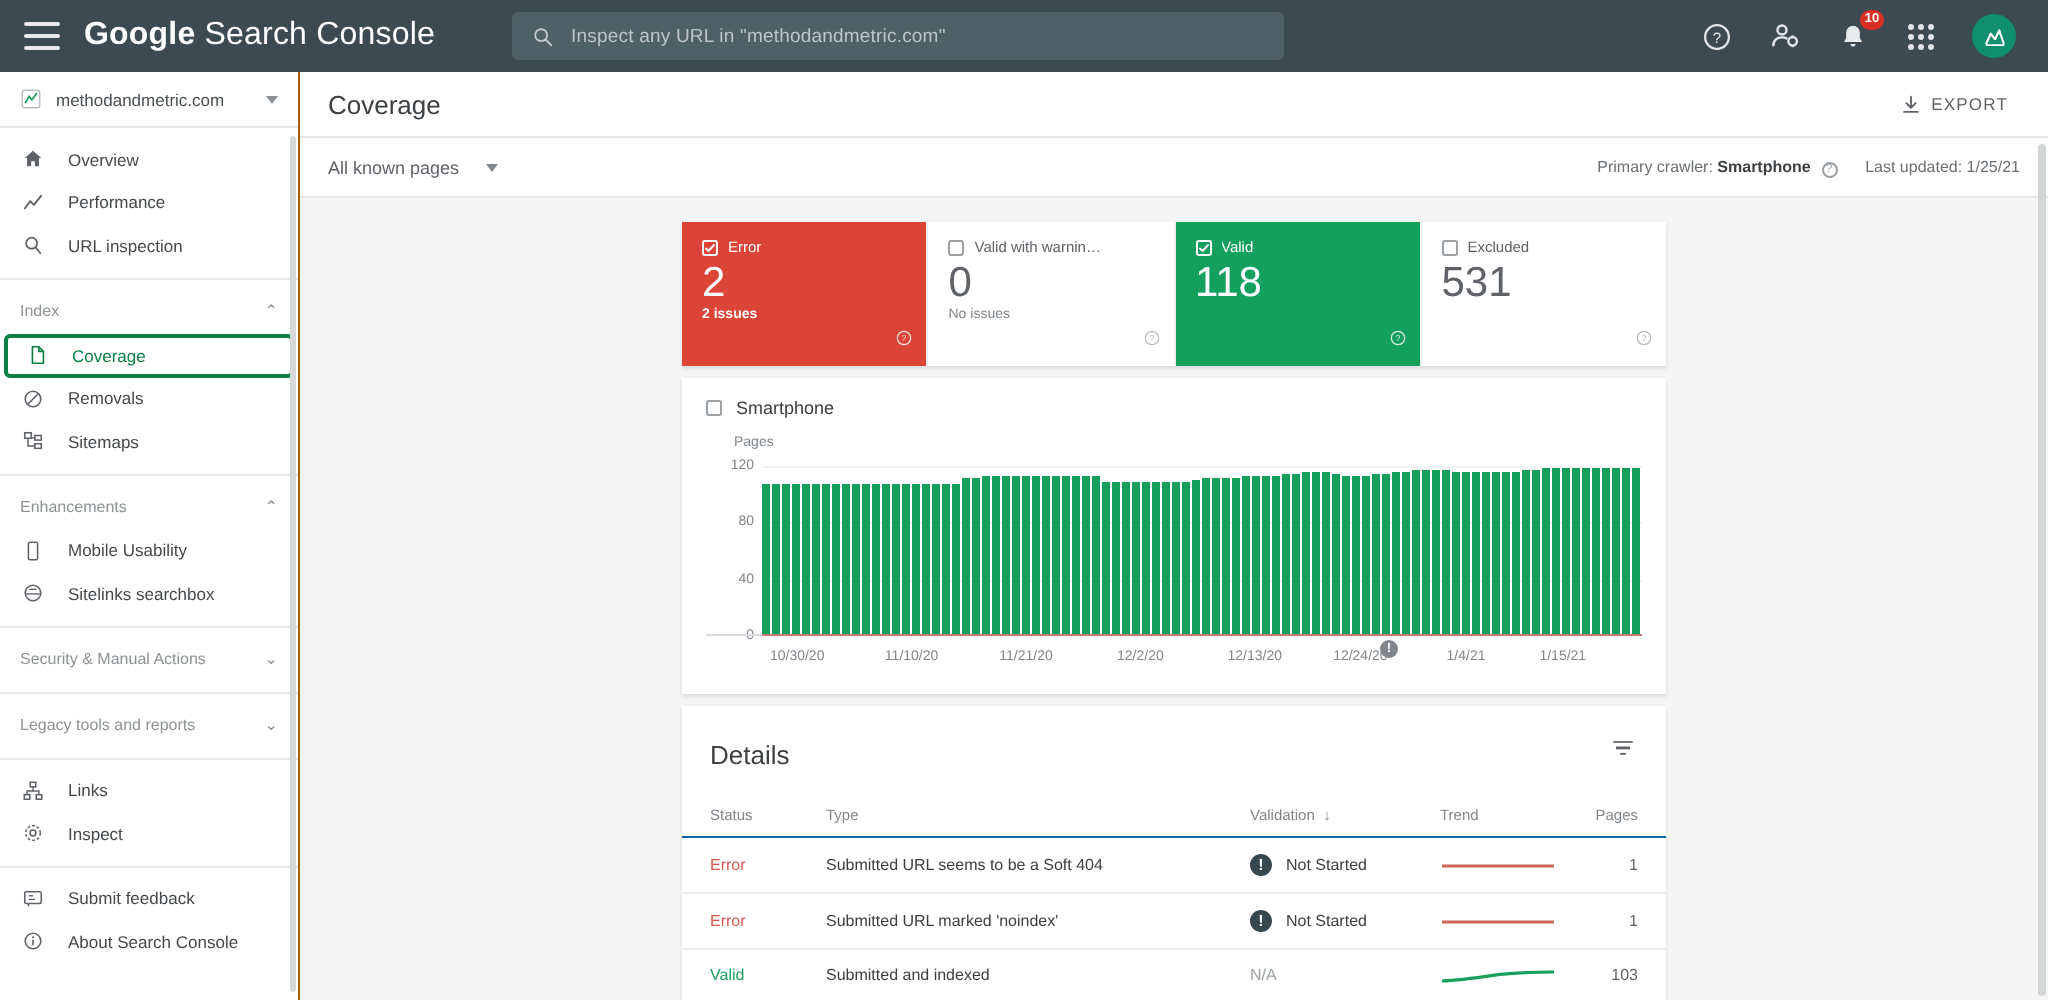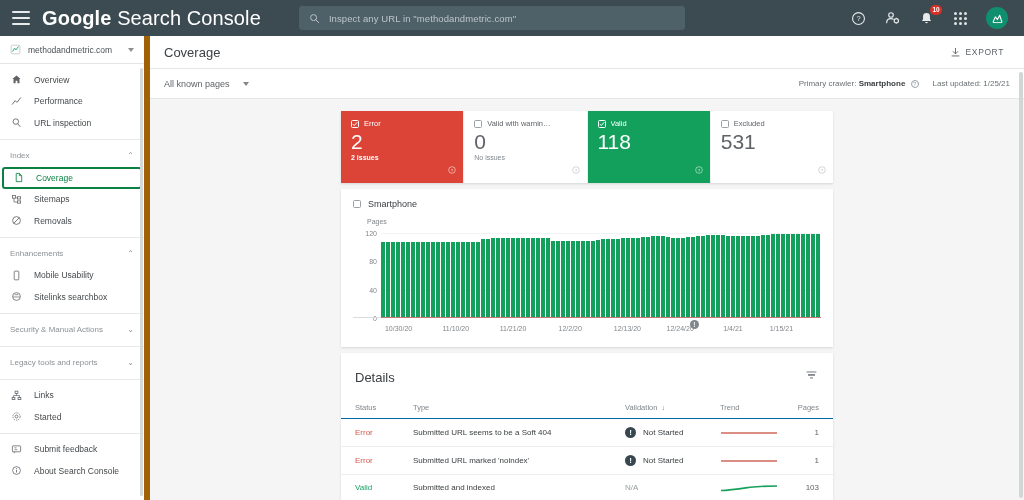--- a/index.html
+++ b/index.html
@@ -14,21 +14,21 @@
   .topbar {
     height: 36px; flex: 0 0 36px;
     background: #3c4b52;
     display: flex; align-items: center;
     padding: 0 12px;
     position: relative;
   }
   .hamburger { width: 18px; height: 14px; display: flex; flex-direction: column;
     justify-content: space-between; margin-right: 12px; cursor: pointer; }
   .hamburger span { display: block; height: 2px; background: #e8eaed; border-radius: 1px; }
-  .brand { font-size: 20px; color: #fff; white-space: nowrap; letter-spacing: .1px; }
+  .brand { font-size: 16px; color: #fff; white-space: nowrap; letter-spacing: .1px; }
   .brand b { font-weight: 700; }
   .brand i { font-style: normal; font-weight: 400; }
 
   .searchwrap {
     margin-left: 38px;
     width: 386px; height: 24px;
     background: #4f6168; border-radius: 3px;
     display: flex; align-items: center; padding: 0 10px;
   }
   .searchwrap svg { flex: 0 0 auto; margin-right: 9px; }
@@ -55,21 +55,21 @@
   }
   .dots { display: grid; grid-template-columns: repeat(3,3px); gap: 2px; }
   .dots i { width: 3px; height: 3px; background: #dfe3e5; border-radius: 50%; display: block; }
 
   
   .shell { flex: 1 1 auto; display: flex; min-height: 0; }
 
   
   .sidebar {
     width: 150px; flex: 0 0 150px;
-    background: #fff; border-right: 6px solid #a16207;
+    background: #fff; border-right: 1px solid #a16207;
     display: flex; flex-direction: column; min-height: 0;
   }
   .propsel {
     height: 28px; flex: 0 0 28px;
     display: flex; align-items: center; gap: 7px;
     padding: 0 10px; border-bottom: 1px solid #e4e6e7; cursor: pointer;
   }
   .propname { font-size: 8.5px; color: #4a4f52; white-space: nowrap; overflow: hidden; }
   .caret { margin-left: auto; width: 0; height: 0;
     border-left: 3.5px solid transparent; border-right: 3.5px solid transparent;
@@ -342,40 +342,40 @@
             <path d="M7 3 H14 L19 8 V21 H7 Z" fill="none" stroke="#0b8043" stroke-width="1.8" stroke-linejoin="round"></path>
             <path d="M14 3 V8 H19" fill="none" stroke="#0b8043" stroke-width="1.8" stroke-linejoin="round"></path>
           </svg>
         </span>
         <span class="lbl">Coverage</span>
       </div>
 
       <div class="navitem">
         <span class="ico">
           <svg width="11" height="11" viewBox="0 0 24 24">
+            <circle cx="12" cy="12" r="8.5" fill="none" stroke="#5f6368" stroke-width="1.8"></circle>
+            <line x1="6" y1="18" x2="18" y2="6" stroke="#5f6368" stroke-width="1.8"></line>
+          </svg>
+        </span>
+        <span class="lbl">Removals</span>
+      </div>
+
+      <div class="navitem">
+        <span class="ico">
+          <svg width="11" height="11" viewBox="0 0 24 24">
             <rect x="3" y="3" width="7" height="6" fill="none" stroke="#5f6368" stroke-width="1.7"></rect>
             <rect x="14" y="6" width="7" height="5" fill="none" stroke="#5f6368" stroke-width="1.7"></rect>
             <rect x="14" y="15" width="7" height="5" fill="none" stroke="#5f6368" stroke-width="1.7"></rect>
             <path d="M6.5 9 V17.5 H14" fill="none" stroke="#5f6368" stroke-width="1.6"></path>
             <path d="M10 8.5 H14" fill="none" stroke="#5f6368" stroke-width="1.6"></path>
           </svg>
         </span>
         <span class="lbl">Sitemaps</span>
       </div>
 
-      <div class="navitem">
-        <span class="ico">
-          <svg width="11" height="11" viewBox="0 0 24 24">
-            <circle cx="12" cy="12" r="8.5" fill="none" stroke="#5f6368" stroke-width="1.8"></circle>
-            <line x1="6" y1="18" x2="18" y2="6" stroke="#5f6368" stroke-width="1.8"></line>
-          </svg>
-        </span>
-        <span class="lbl">Removals</span>
-      </div>
-
       <div class="sep"></div>
 
       <div class="navgroup">
         <span>Enhancements</span>
         <span class="chev">⌃</span>
       </div>
 
 
       <div class="navitem">
         <span class="ico">
@@ -425,21 +425,21 @@
         <span class="lbl">Links</span>
       </div>
 
       <div class="navitem">
         <span class="ico">
           <svg width="11" height="11" viewBox="0 0 24 24">
             <circle cx="12" cy="12" r="3.2" fill="none" stroke="#5f6368" stroke-width="1.7"></circle>
             <circle cx="12" cy="12" r="8" fill="none" stroke="#5f6368" stroke-width="1.7" stroke-dasharray="3 2.2"></circle>
           </svg>
         </span>
-        <span class="lbl">Started</span>
+        <span class="lbl">Inspect</span>
       </div>
 
       <div class="sep"></div>
 
       <div class="navitem">
         <span class="ico">
           <svg width="11" height="11" viewBox="0 0 24 24">
             <rect x="3" y="4" width="18" height="13" rx="1.6" fill="none" stroke="#5f6368" stroke-width="1.7"></rect>
             <path d="M7 20 L7 17" stroke="#5f6368" stroke-width="1.7"></path>
             <line x1="7.5" y1="8.5" x2="12" y2="8.5" stroke="#5f6368" stroke-width="1.5"></line>

